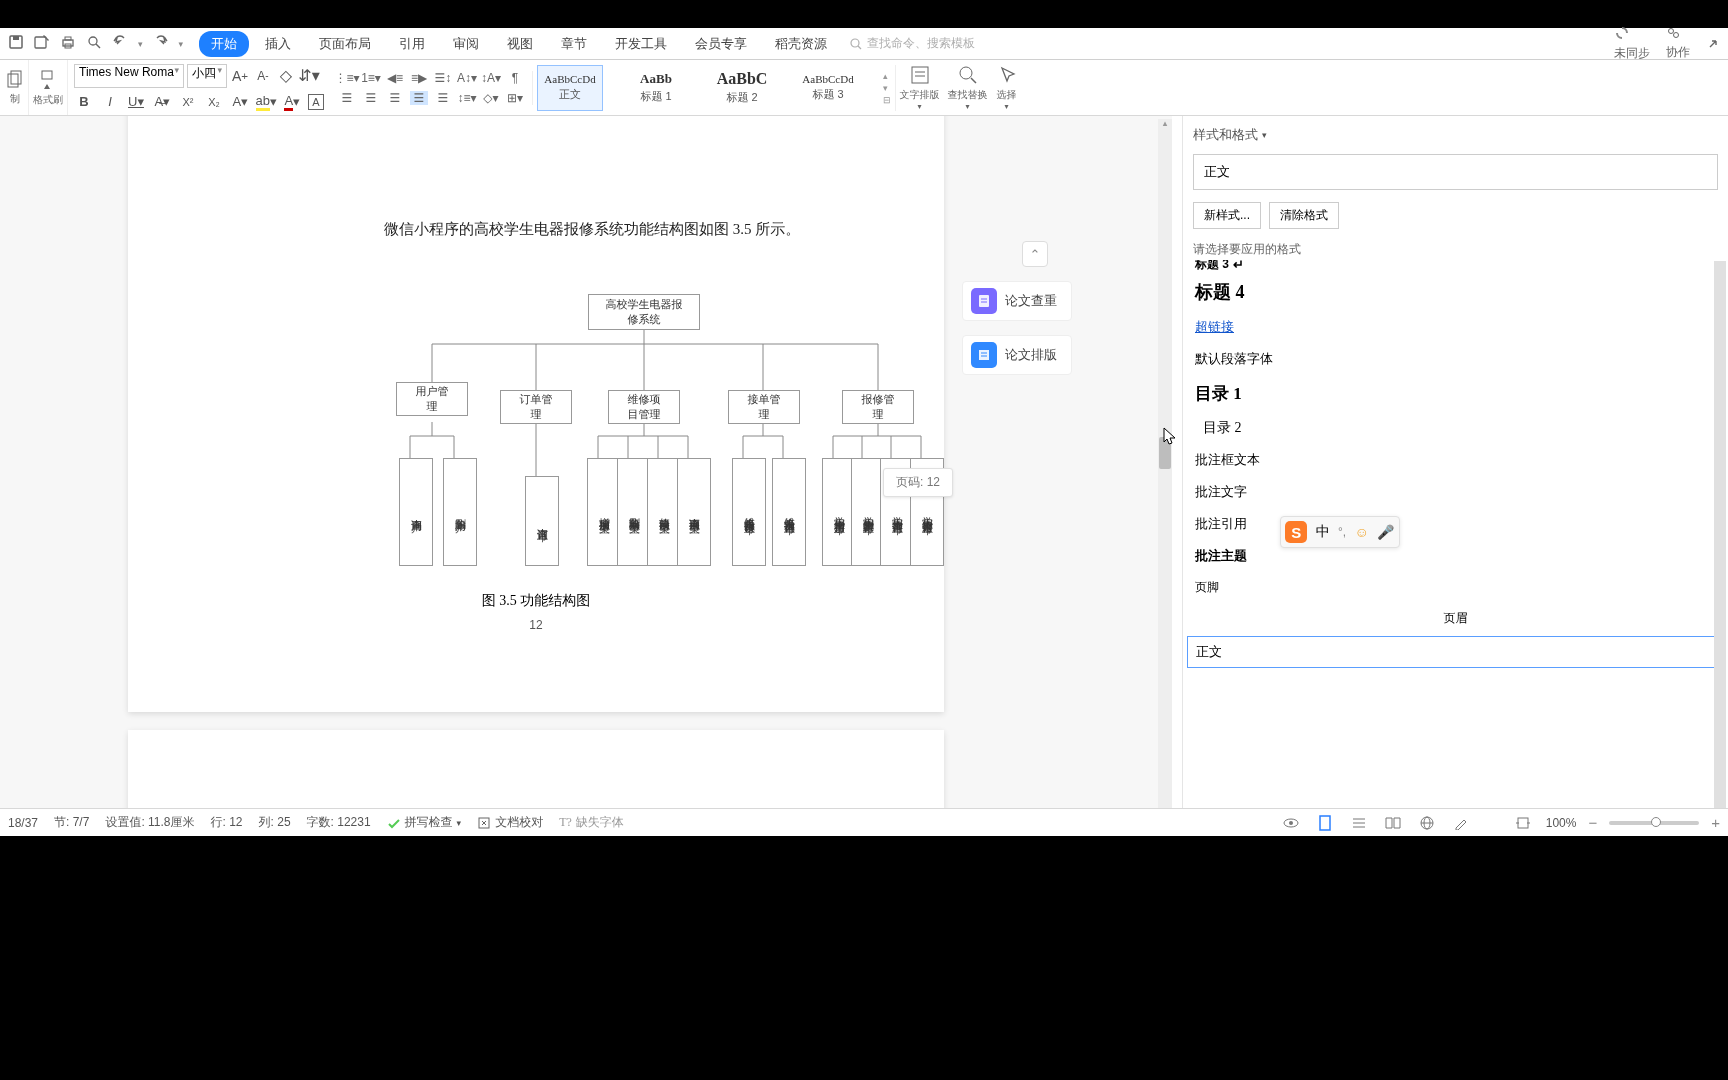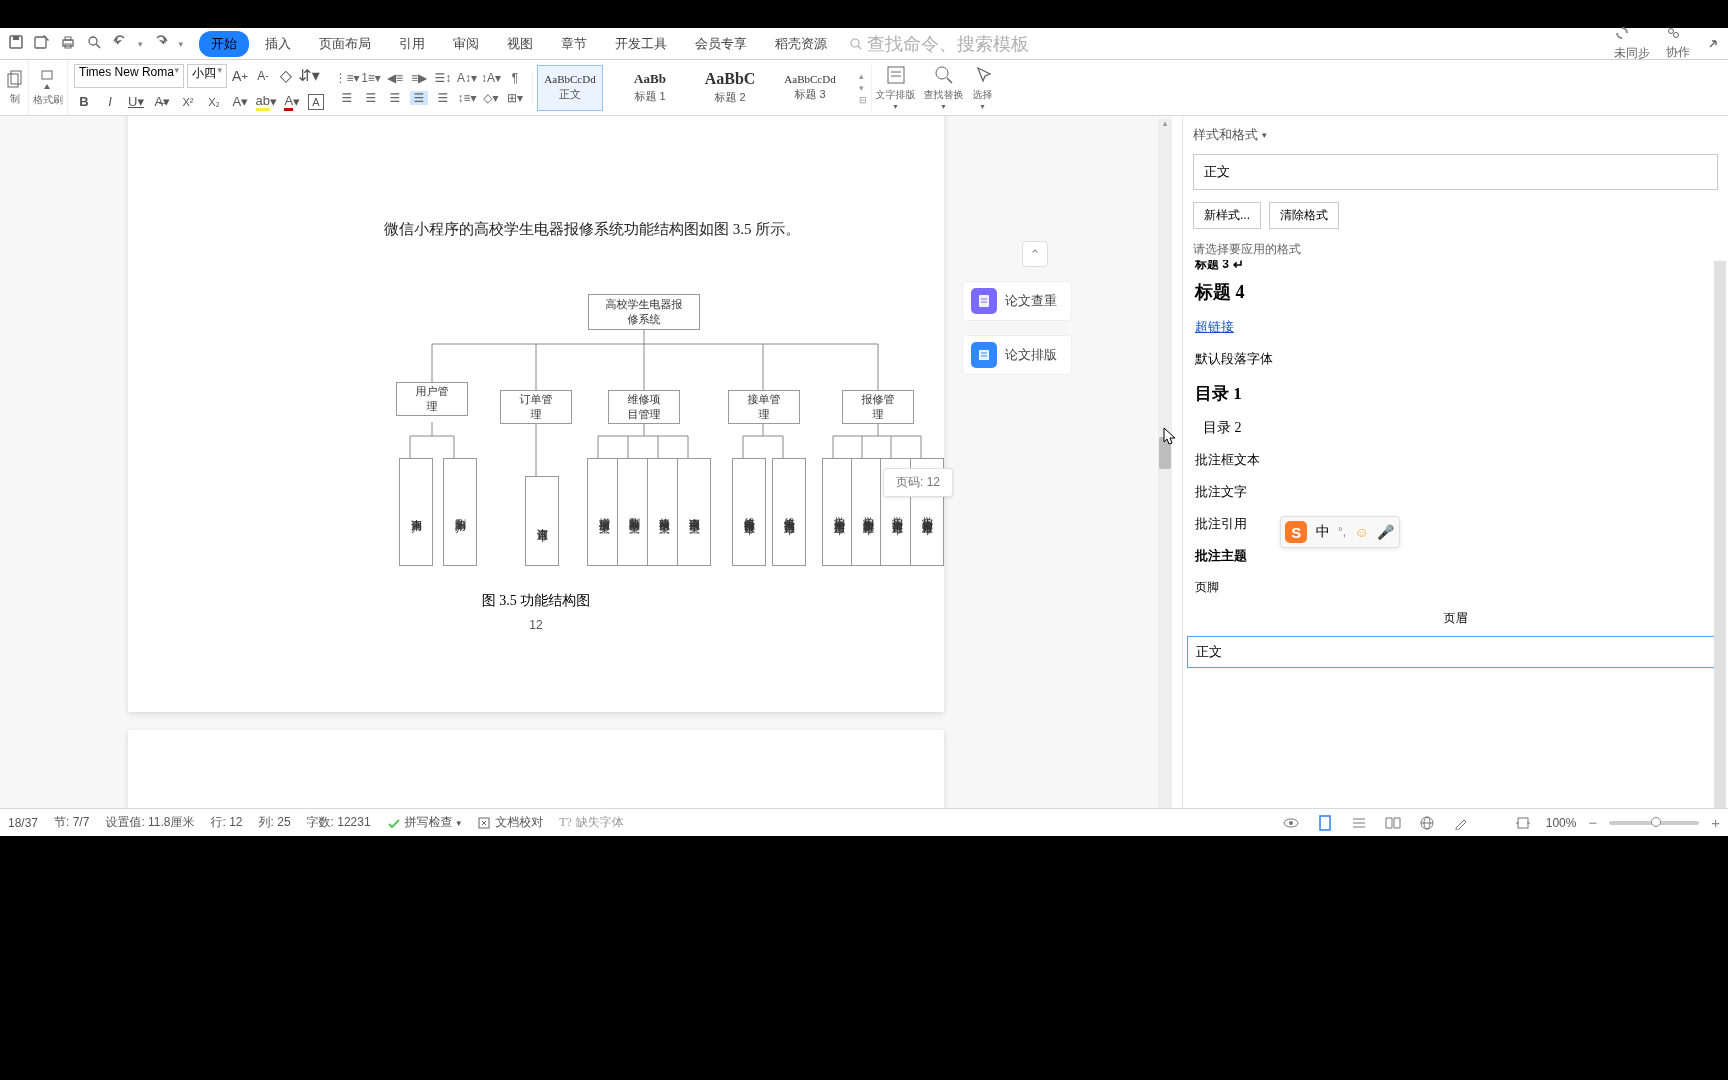--- a/index.html
+++ b/index.html
@@ -6,42 +6,42 @@
 body { background: #fff; width: 1728px; height: 1080px; overflow: hidden; position: relative; }
 
 .app-bar { height: 28px; background: #000; width: 100%; }
 .app-bar2 { position: absolute; top: 836px; height: 244px; background: #000; width: 100%; }
 
 .menu-bar { position: absolute; top: 28px; left: 0; right: 0; height: 32px; display: flex; align-items: center; padding: 0 8px; background: #fff; border-bottom: 1px solid #d0d0d0; font-size: 13px; }
 .menu-bar .qat { display: flex; gap: 10px; align-items: center; margin-right: 16px; color: #555; }
 .menu-bar .qat span { cursor: pointer; }
 .menu-bar .tabs { display: flex; gap: 4px; align-items: center; }
 .menu-bar .tab { padding: 4px 12px; border-radius: 12px; cursor: pointer; color: #444; }
-.menu-bar .tab.active { background: #1e80ff; color: #000000; }
-.menu-bar .search { margin-left: 10px; display: flex; align-items: center; color: #b0b0b0; font-size: 18px; }
+.menu-bar .tab.active { background: #1e80ff; color: #ffffff; }
+.menu-bar .search { margin-left: 10px; display: flex; align-items: center; color: #b0b0b0; font-size: 12px; }
 .menu-bar .search svg { margin-right: 4px; }
 .menu-bar .right { margin-left: auto; display: flex; align-items: center; gap: 16px; color: #666; font-size: 12px; }
 .menu-bar .right .item { display: flex; align-items: flex-start; gap: 4px; cursor: pointer; flex-direction: column; }
 
 .ribbon { position: absolute; top: 60px; left: 0; right: 0; height: 56px; background: #fff; border-bottom: 1px solid #d8d8d8; display: flex; align-items: center; padding: 0 2px; }
 .rib-col { display: flex; flex-direction: column; align-items: center; justify-content: center; font-size: 10px; color: #666; padding: 0 4px; height: 100%; border-right: 1px solid #eee; }
 .rib-col.no-border { border-right: none; }
 .rib-col svg { margin-bottom: 2px; }
 .font-block { display: flex; flex-direction: column; gap: 4px; padding: 0 6px; }
 .font-row1 { display: flex; align-items: center; gap: 3px; }
 .font-select { display: flex; align-items: flex-start; border: 1px solid #ccc; height: 24px; padding: 0 4px; font-size: 12px; background: #fff; min-width: 110px; }
 .font-select.size { min-width: 40px; }
 .font-select .arrow { margin-left: auto; font-size: 9px; color: #888; }
 .font-row2 { display: flex; align-items: center; gap: 6px; font-size: 13px; }
 .fmt-btn { cursor: pointer; display: inline-flex; align-items: center; justify-content: center; width: 20px; height: 20px; color: #555; }
 .para-block { display: flex; flex-direction: column; gap: 6px; padding: 0 8px; border-right: 1px solid #eee; }
 .para-row { display: flex; gap: 6px; align-items: center; }
 .para-row .pb { width: 18px; height: 14px; cursor: pointer; display: inline-flex; align-items: center; justify-content: center; color: #666; font-size: 12px; }
 .pb.active { background: #d0e5ff; }
-.styles-block { display: flex; align-items: center; gap: 14px; padding: 0 4px; border-right: 1px solid #eee; }
+.styles-block { display: flex; align-items: center; gap: 20px; padding: 0 4px; border-right: 1px solid #eee; }
 .style-item { display: flex; flex-direction: column; align-items: center; justify-content: center; width: 66px; height: 46px; border: 1px solid transparent; cursor: pointer; }
 .style-item.sel { border: 1px solid #94c2ff; background: #eaf3ff; }
 .style-prev { font-size: 13px; font-family: serif; color: #333; }
 .style-name { font-size: 11px; color: #555; margin-top: 2px; }
 
 .doc-area { position: absolute; top: 116px; left: 0; width: 1172px; bottom: 0; background: #f7f7f7; overflow: hidden; }
 .scroll-track { position: absolute; right: 0; top: 3px; width: 14px; bottom: 3px; background: #eee; }
 .scroll-thumb { position: absolute; top: 318px; width: 12px; left: 1px; height: 32px; background: #bdbdbd; border-radius: 2px; }
 .page { position: absolute; background: #fff; box-shadow: 0 2px 6px rgba(0,0,0,0.12); width: 816px; left: 128px; }
 .page1 { top: -450px; height: 1046px; }

